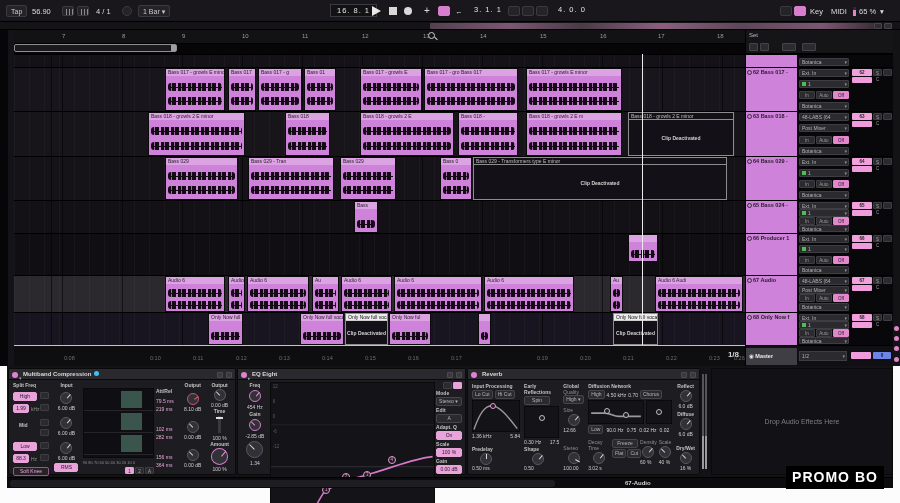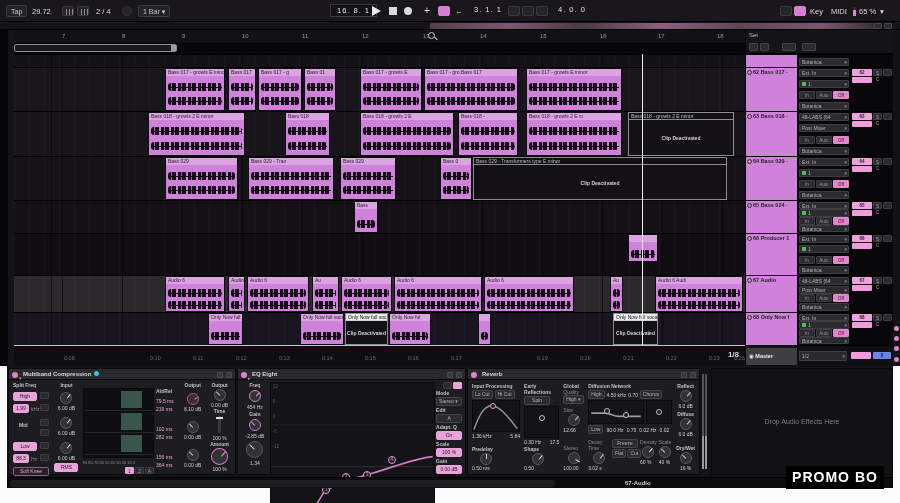--- a/index.html
+++ b/index.html
@@ -115,24 +115,24 @@
     font-size:14px;font-weight:bold;letter-spacing:1px;line-height:23px;text-align:center;z-index:99}
   .wstrip{position:absolute;background:#fcfcfc;z-index:50}
 </style>
 </head>
 <body>
 
 <div id="app">
 
   <div id="toolbar">
     <div class="tchip" style="left:6px">Tap</div>
-    <div class="tval" style="left:32px">29.72</div>
+    <div class="tval" style="left:32px">56.90</div>
     <div class="ticon bars3" style="left:62px"></div>
     <div class="ticon bars3" style="left:77px"></div>
-    <div class="tval" style="left:96px">2 / 4</div>
+    <div class="tval" style="left:96px">4 / 1</div>
     <div class="ticon" style="left:122px;border-radius:50%;width:10px"></div>
     <div class="tchip" style="left:138px"><span>1 Bar</span> ▾</div>
     <div class="posbox" style="left:330px">16. 8. 1</div>
     <div class="playbtn" style="left:372px"></div>
     <div class="stopbtn" style="left:389px"></div>
     <div class="recbtn" style="left:404px"></div>
     <div class="tval" style="left:424px;top:5px;font-size:10px">+</div>
     <div class="ticon pinkchip" style="left:438px"></div>
     <div class="tval" style="left:455px">←</div>
     <div class="posbox" style="left:468px;border:none;background:none">3. 1. 1</div>

